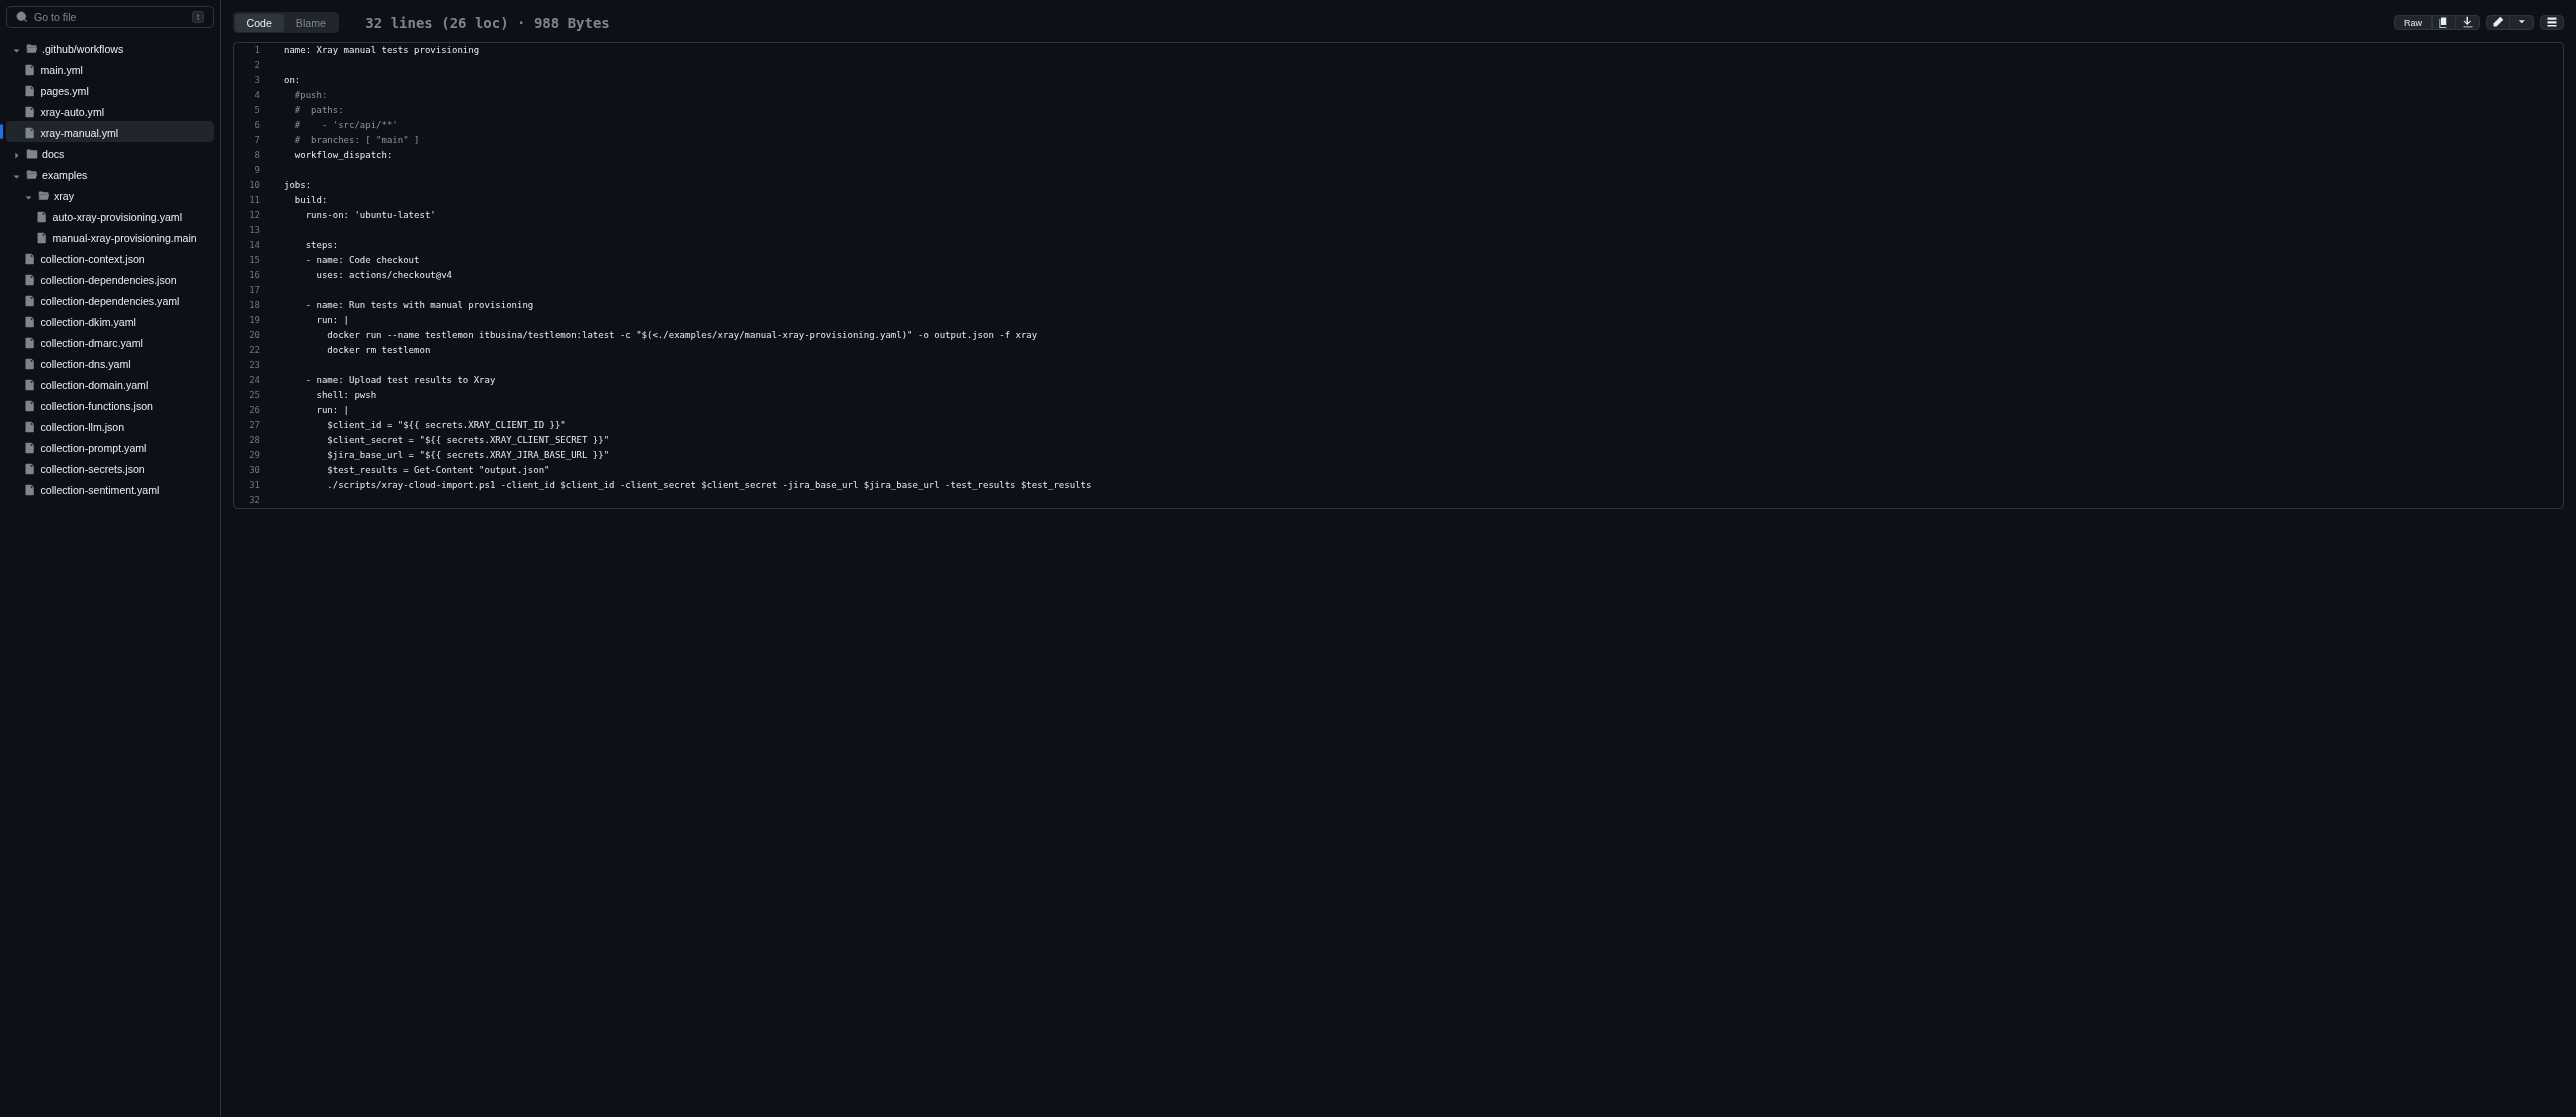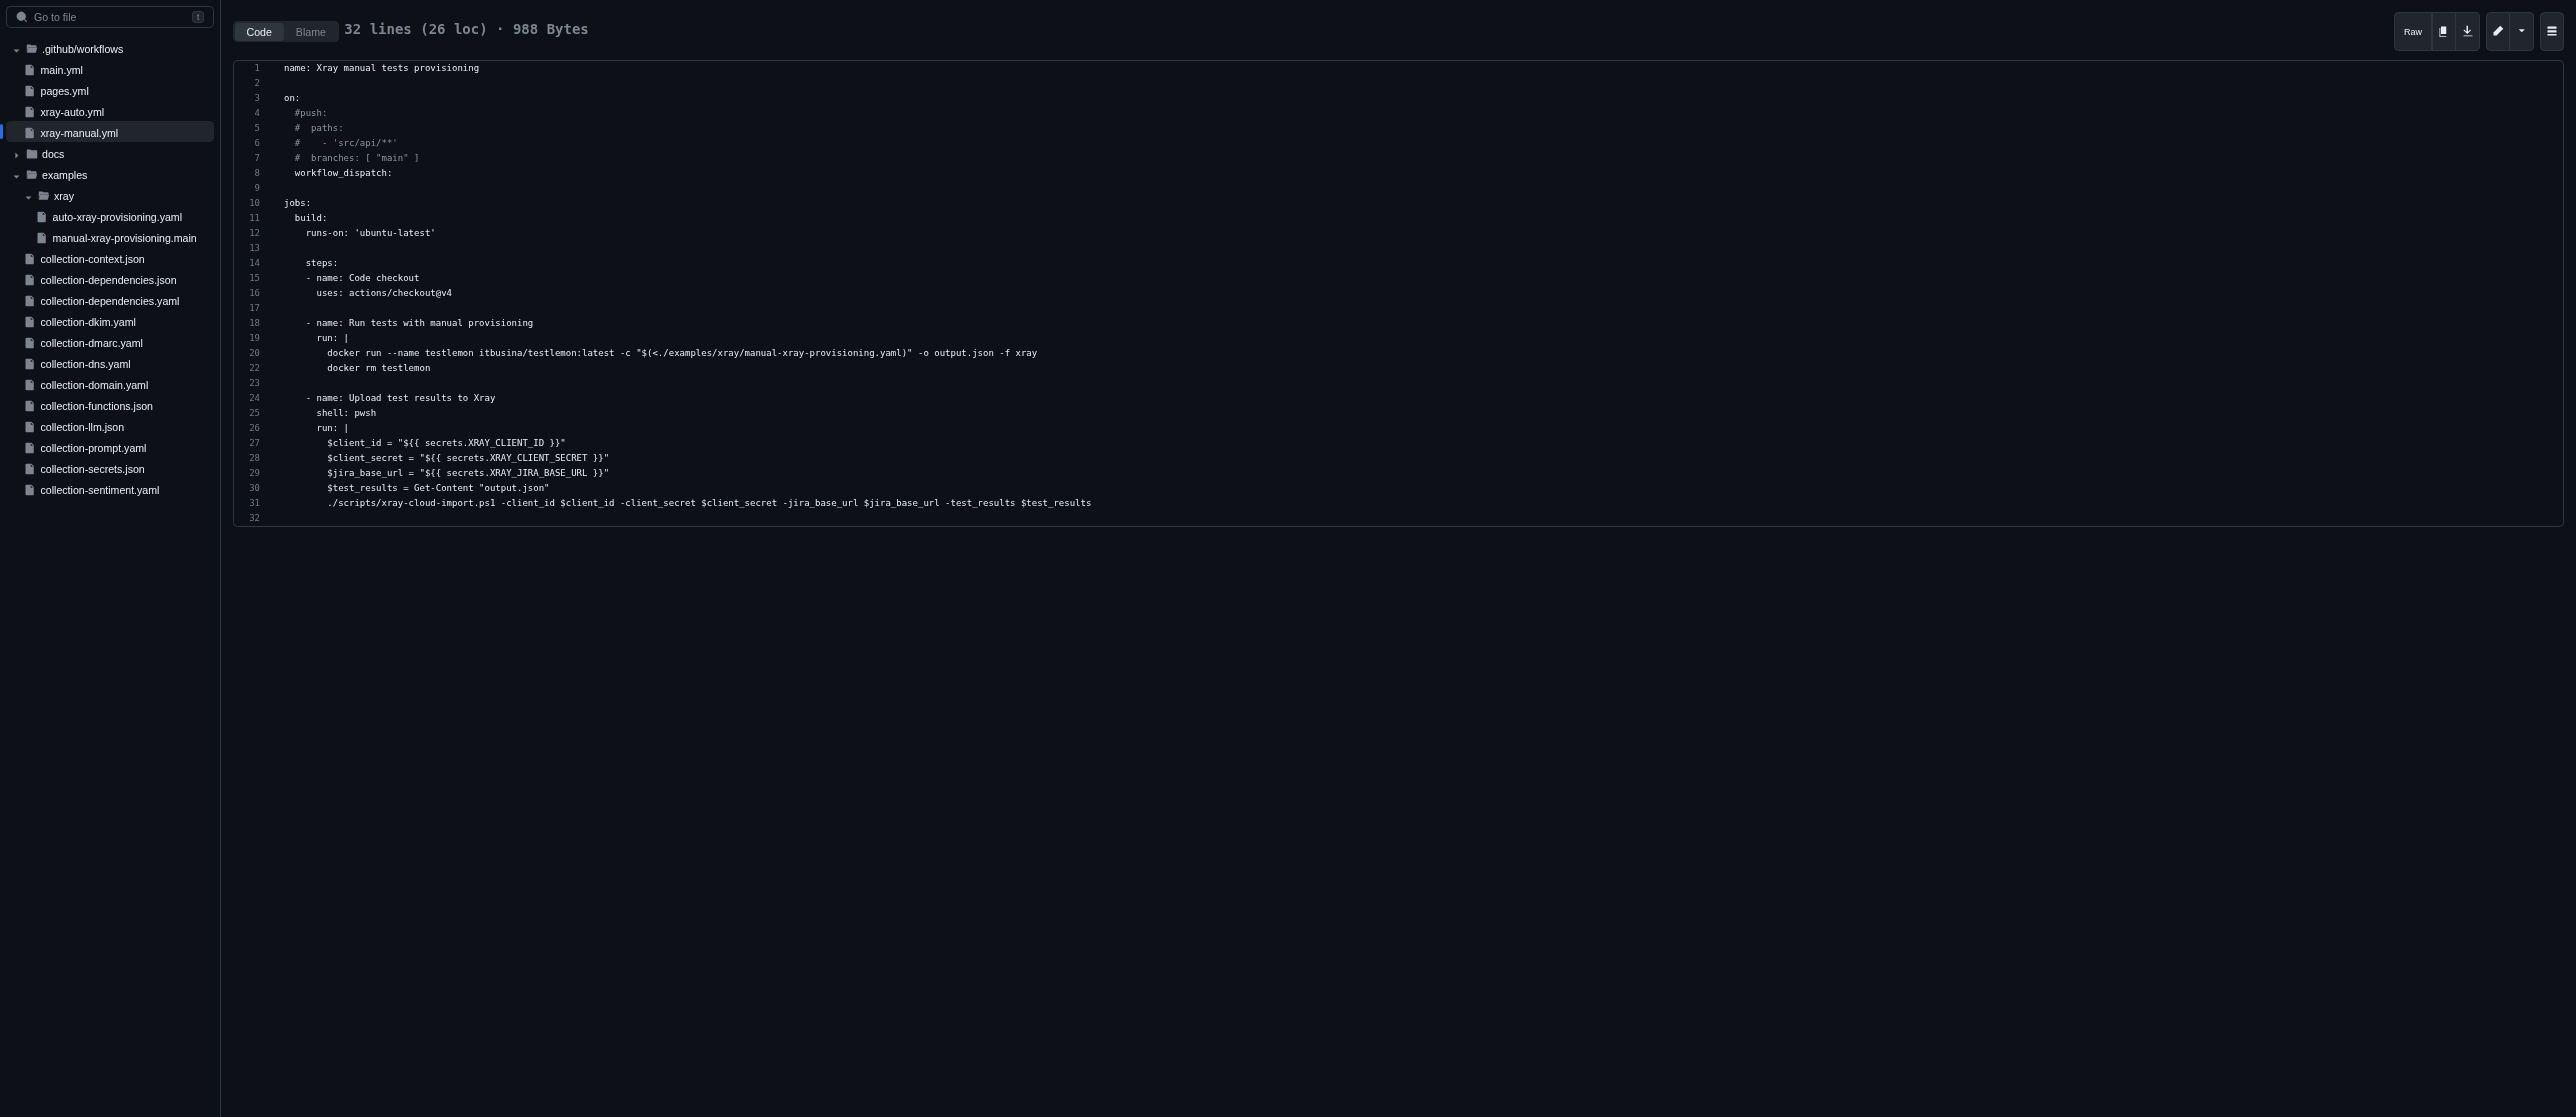--- a/index.html
+++ b/index.html
@@ -92,21 +92,22 @@
       overflow-y: auto;
     }
     .toolbar {
       display: flex;
       align-items: center;
       justify-content: space-between;
       margin-bottom: 9px;
     }
     .toolbar-left {
       display: flex;
-      gap: 5px;
+      align-items: center;
+      gap: 26px;
     }
     .tab-group {
       display: flex;
       background: #21262d;
       border-radius: 4.5px;
       padding: 1.5px;
     }
     .tab {
       padding: 3px 12px;
       border-radius: 3.8px;
@@ -133,21 +134,21 @@
       background: #21262d;
       border: 0.8px solid #30363d;
       border-radius: 4.5px;
       padding: 3px 9px;
       color: #e6edf3;
       cursor: pointer;
       font-size: 9px;
       display: flex;
       align-items: center;
       justify-content: center;
-      height: 39px;
+      height: 15px;
     }
     .btn-icon { padding: 3px 6px; width: 24px; }
     .btn-group { display: flex; }
     .btn-group .btn { border-radius: 0; }
     .btn-group .btn:first-child { border-radius: 4.5px 0 0 4.5px; }
     .btn-group .btn:last-child { border-radius: 0 4.5px 4.5px 0; border-left: none; }
     .code-area {
       border: 0.8px solid #30363d;
       border-radius: 4.5px;
       overflow: hidden;

